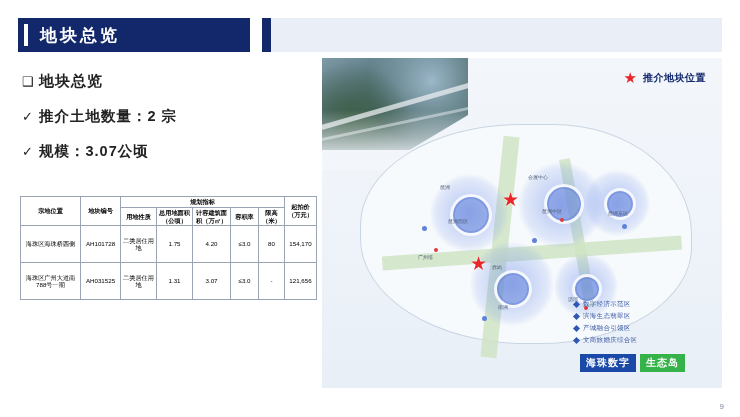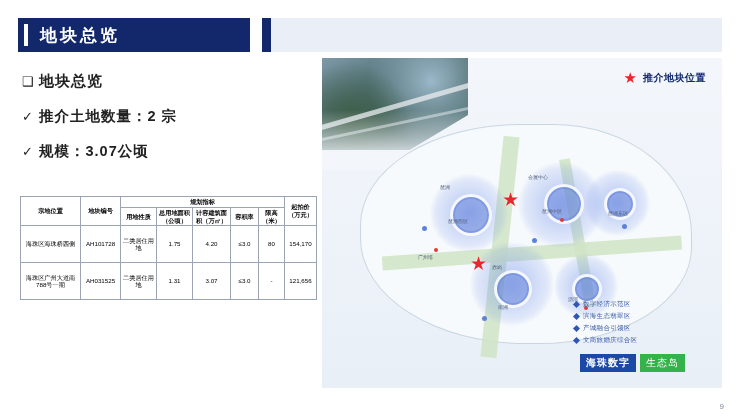--- a/index.html
+++ b/index.html
@@ -308,21 +308,21 @@
     color: #ffffff;
     font-size: 10px;
     font-weight: bold;
     padding: 2px 6px;
     letter-spacing: 1px;
   }
   .brandbar .b2t {
     background: #35b34a;
     color: #ffffff;
     font-size: 10px;
-    font-weight: normal;
+    font-weight: bold;
     padding: 2px 6px;
     letter-spacing: 1px;
   }
   .small-labels span {
     position: absolute;
     font-size: 5px;
     color: #53627a;
     white-space: nowrap;
   }
 

